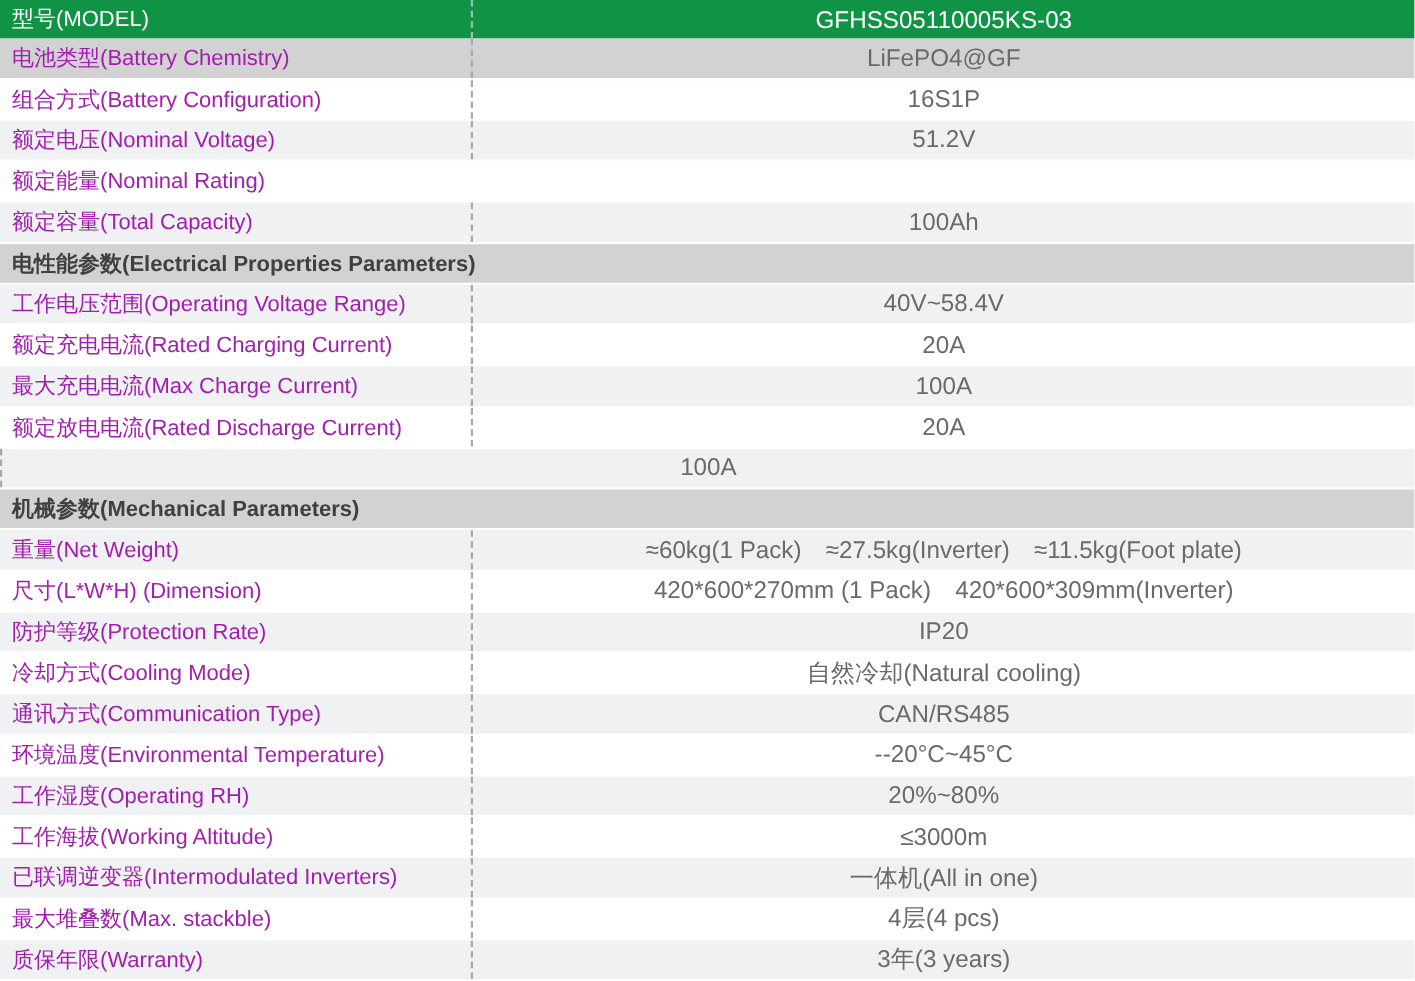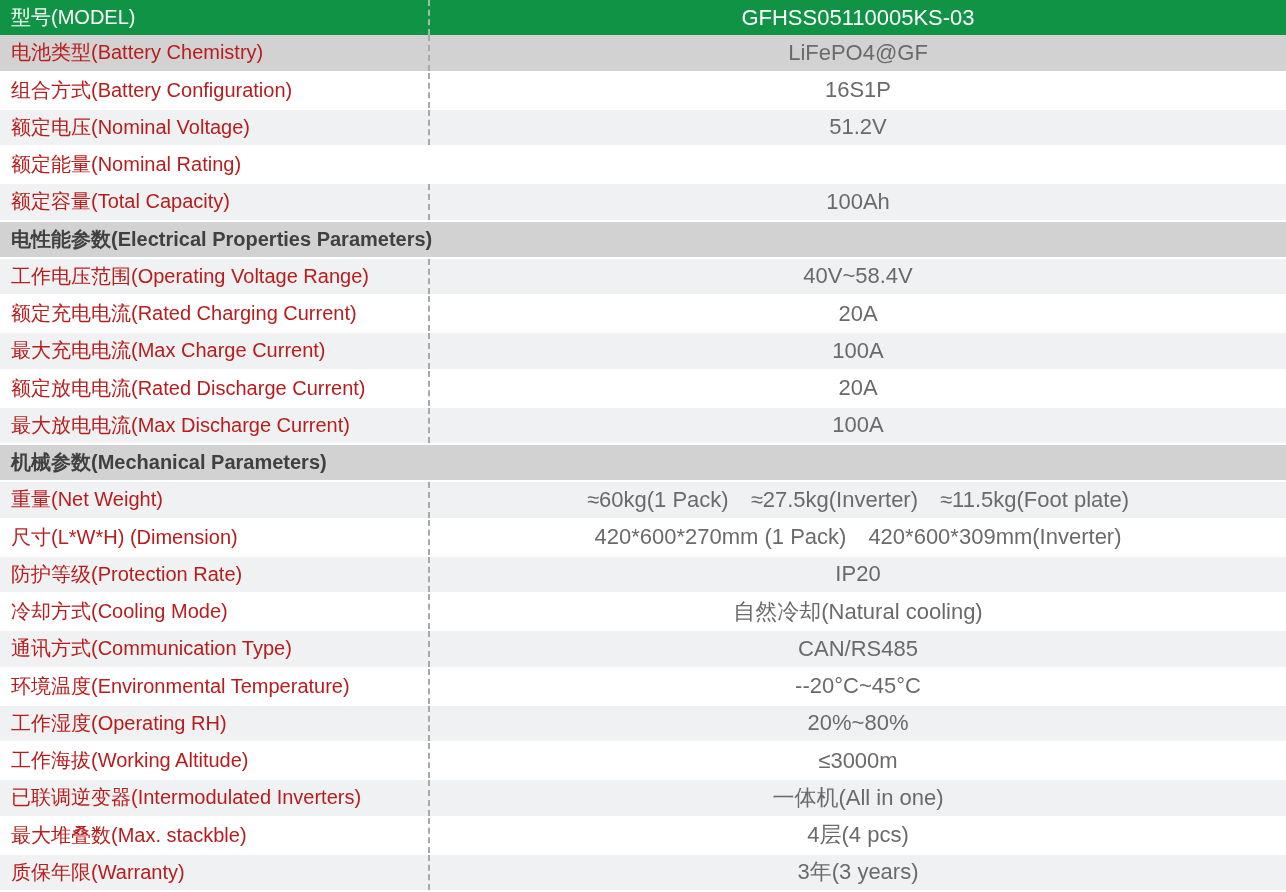--- a/index.html
+++ b/index.html
@@ -19,21 +19,21 @@
   }
   .row.header{border-bottom:none;background:var(--green,#109344);text-align:center;}
   .row.dark{background:var(--dark-gray,#d2d2d2);}
   .row.light{background:var(--light-gray,#f0f1f2);}
   .row.white{background:#ffffff;}
   .row.section{background:var(--dark-gray,#d2d2d2);}
   .label{
     width:428px;box-sizing:border-box;
     display:flex;align-items:center;
     padding-left:11px;
-    font-size:20px;color:#b91c1c;
+    font-size:20px;color:#a21caf;
     white-space:nowrap;
   }
   .value{
     flex:1;box-sizing:border-box;
     display:flex;align-items:center;justify-content:center;
     font-size:22px;color:#6a6a6a;
     border-left:2px dashed #a9a9a9;
     white-space:pre;
   }
   .row.header .label,.row.header .value{color:#ffffff;}
@@ -83,21 +83,20 @@
     </div>
     <div class="row data light">
       <div class="label">最大充电电流(Max Charge Current)</div>
       <div class="value">100A</div>
     </div>
     <div class="row data white">
       <div class="label">额定放电电流(Rated Discharge Current)</div>
       <div class="value">20A</div>
     </div>
     <div class="row data light">
-      <div class="label">最大放电电流(Max Discharge Current)</div>
       <div class="value">100A</div>
     </div>
     <div class="row section">
       <div class="label">机械参数(Mechanical Parameters)</div>
     </div>
     <div class="row data light">
       <div class="label">重量(Net Weight)</div>
       <div class="value">≈60kg(1 Pack) ≈27.5kg(Inverter) ≈11.5kg(Foot plate)</div>
     </div>
     <div class="row data white">

